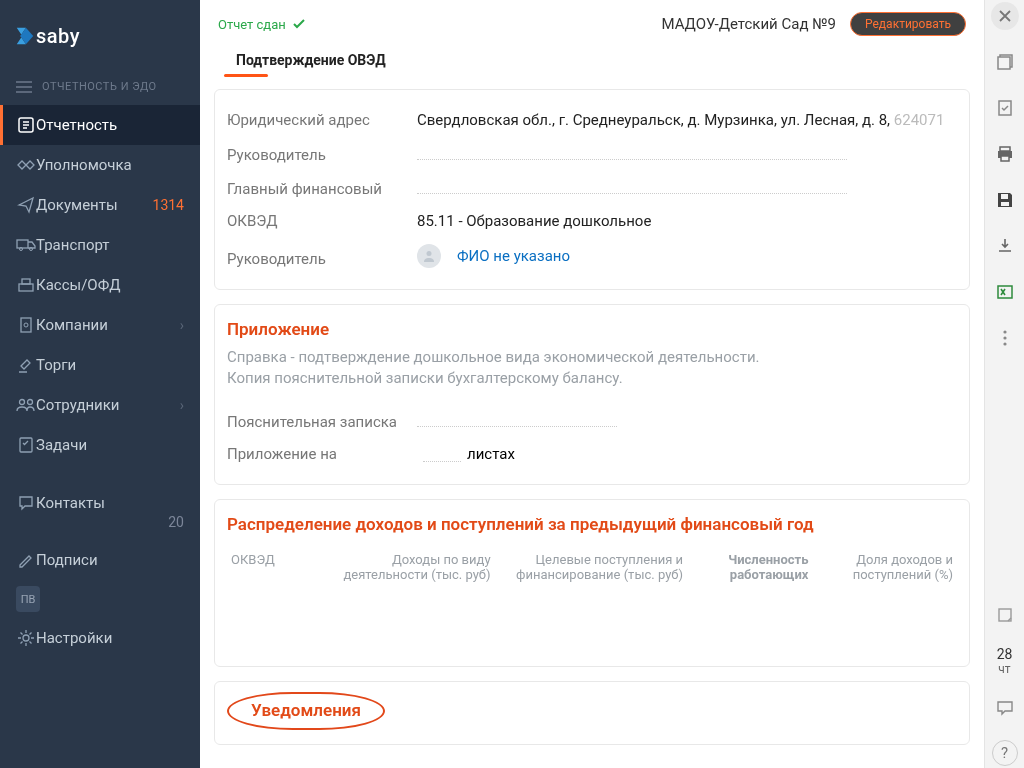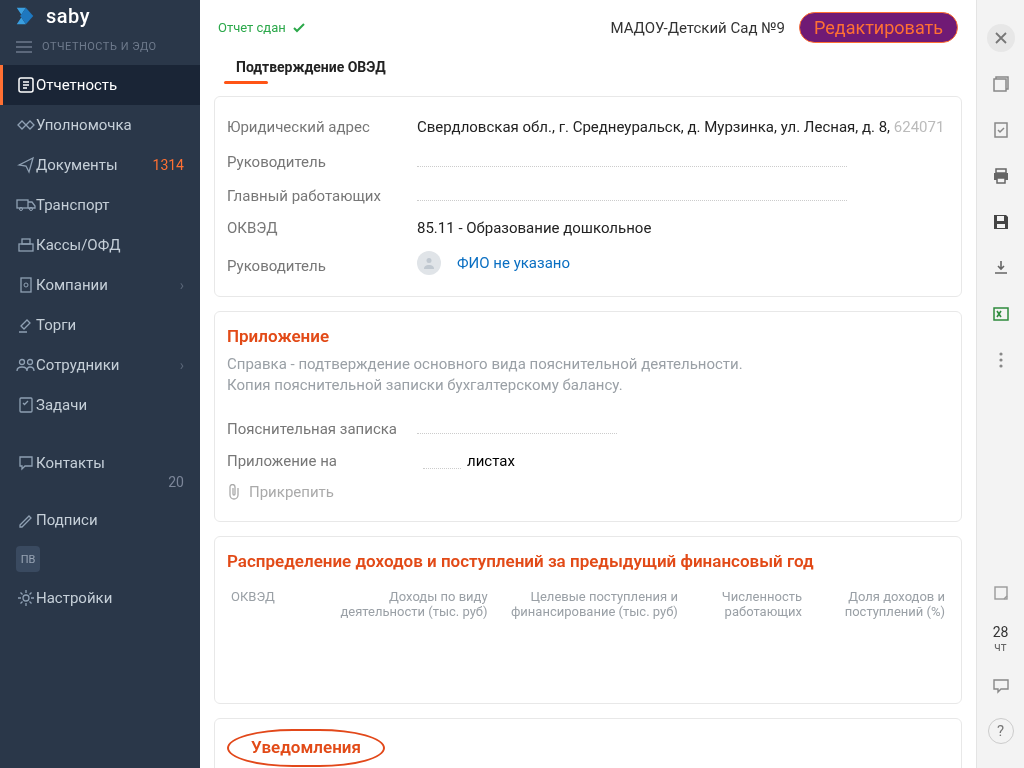--- a/index.html
+++ b/index.html
@@ -1,20 +1,20 @@
 <!DOCTYPE html>
 <html><head>
 <meta charset="utf-8">
 <style>
 * { margin: 0; padding: 0; box-sizing: border-box; font-family: -apple-system, BlinkMacSystemFont, "Segoe UI", Roboto, Arial, sans-serif; }
 body { width: 1024px; height: 768px; overflow: hidden; display: flex; background: #f8f8f8; }
 
 
 .sidebar { width: 200px; background: #2a3749; color: #c5cfd8; display: flex; flex-direction: column; flex-shrink: 0; }
-.logo-row { display: flex; align-items: center; padding: 4px 14px; gap: 10px; }
+.logo-row { display: flex; align-items: center; padding: 24px 14px; }
 .logo-mark { width: 22px; height: 22px; }
 .logo-text { color: #fff; font-size: 20px; font-weight: 500; letter-spacing: 0.5px; }
 .section-label { display: flex; align-items: center; gap: 10px; padding: 8px 16px 12px; font-size: 11px; letter-spacing: 0.5px; color: #6e7a8c; }
 .nav { display: flex; flex-direction: column; }
 .nav-item { display: flex; align-items: center; padding: 10px 16px; font-size: 15px; color: #c5cfd8; cursor: pointer; position: relative; }
 .nav-item.active { background: #1a2536; color: #fff; }
 .nav-item.active::before { content: ""; position: absolute; left: 0; top: 0; bottom: 0; width: 3px; background: #ff7033; }
 .nav-icon { width: 20px; height: 20px; flex-shrink: 0; display: flex; align-items: center; justify-content: center; }
 .nav-label { flex: 1; }
 .nav-badge { font-size: 14px; }
@@ -22,21 +22,21 @@
 .nav-badge.gray { color: #7c8699; margin-top: 39px; }
 .nav-chevron { color: #5a6678; font-size: 14px; }
 .nav .avatar-square { width: 24px; height: 26px; border-radius: 4px; background: #3a4a60; font-size: 11px; display: flex; align-items: center; justify-content: center; color: #99a5b5; margin: 6px 16px; }
 
 
 .main { flex: 1; display: flex; flex-direction: column; background: #fff; overflow: hidden; }
 .topbar { display: flex; align-items: center; padding: 12px 18px; gap: 14px; }
 .status-sent { color: #2ba84a; font-size: 13px; display: flex; align-items: center; gap: 6px; }
 .topbar-spacer { flex: 1; }
 .org-name { color: #333; font-size: 15px; }
-.edit-btn { border: 1px solid #ff7033; color: #ff7033; background: #701a75; border-radius: 16px; padding: 4px 14px; font-size: 18px; cursor: pointer; }
+.edit-btn { border: 1px solid #ff7033; color: #ff7033; background: #404040; border-radius: 16px; padding: 4px 14px; font-size: 12px; cursor: pointer; }
 
 .page-title { font-size: 14px; font-weight: 700; color: #222; padding: 4px 24px 6px; margin-left: 12px; }
 .title-underline { width: 44px; height: 3px; background: #ff5416; margin: 0 24px 12px; border-radius: 2px; }
 
 .content-scroll { flex: 1; overflow-y: auto; padding: 0 14px 20px; }
 .card { background: #fff; border: 1px solid #e8e8e8; border-radius: 6px; padding: 14px 12px; margin-bottom: 14px; }
 
 .row { display: flex; align-items: flex-end; padding: 7px 0; font-size: 15px; }
 .row-label { width: 190px; color: #777; flex-shrink: 0; }
 .row-value { color: #222; }
@@ -49,28 +49,28 @@
 .desc-text { color: #9aa0a6; font-size: 15px; line-height: 1.4; margin-bottom: 14px; }
 .attach-row { display: flex; align-items: center; gap: 8px; color: #aaa; font-size: 15px; padding: 6px 0; }
 .sheets-row { display: flex; align-items: center; font-size: 15px; gap: 6px; }
 .sheets-row .dotted-input { border: none; border-bottom: 1px dotted #ccc; width: 38px; }
 
 .table-head { display: flex; gap: 20px; color: #9aa0a6; font-size: 13px; padding: 10px 4px; }
 .th { text-align: right; }
 .th1 { width: 90px; text-align: left; }
 .th2 { width: 160px; }
 .th3 { width: 180px; }
-.th4 { width: 110px; }
+.th4 { width: 110px; font-weight: bold; }
 .th5 { width: 130px; }
 
 .circle-annot { display: inline-block; border: 2px solid #e2481a; border-radius: 50% / 60%; padding: 6px 22px 8px; }
 .notifications-title { color: #e24a17; font-size: 17px; font-weight: 600; }
 
 
-.rail { width: 48px; background: #f3f3f3; border-left: 1px solid #e4e4e4; display: flex; flex-direction: column; align-items: center; padding: 24px 0; gap: 18px; }
+.rail { width: 40px; background: #f3f3f3; border-left: 1px solid #e4e4e4; display: flex; flex-direction: column; align-items: center; padding: 2px 0; gap: 18px; }
 .rail-btn { width: 28px; height: 28px; display: flex; align-items: center; justify-content: center; color: #6b7280; cursor: pointer; border-radius: 50%; }
 .rail-btn.close { background: #e7e7e7; }
 .rail .rail-spacer { flex: 1; }
 .rail-date { text-align: center; font-size: 12px; color: #666; line-height: 1.1; }
 .rail-date .d1 { font-size: 14px; color: #333; }
 .rail-help { width: 26px; height: 26px; border-radius: 50%; border: 1px solid #ccc; display: flex; align-items: center; justify-content: center; color: #777; font-size: 15px; }
 
 svg { display: block; }
 </style>
 </head>
@@ -225,21 +225,21 @@
     <div class="card">
       <div class="row">
         <div class="row-label">Юридический адрес</div>
         <div class="row-value"><span>Свердловская обл., г. Среднеуральск, д. Мурзинка, ул. Лесная, д. 8, </span><span class="muted">624071</span></div>
       </div>
       <div class="row">
         <div class="row-label">Руководитель</div>
         <div class="row-value"><span class="underline-dotted"></span></div>
       </div>
       <div class="row">
-        <div class="row-label">Главный работающих</div>
+        <div class="row-label">Главный финансовый</div>
         <div class="row-value"><span class="underline-dotted"></span></div>
       </div>
       <div class="row">
         <div class="row-label">ОКВЭД</div>
         <div class="row-value">85.11 - Образование дошкольное</div>
       </div>
       <div class="row">
         <div class="row-label">Руководитель</div>
         <div class="row-value link">
           <span class="person-icon">
@@ -249,37 +249,31 @@
               </svg>
             </span>
           <span>ФИО не указано</span>
         </div>
       </div>
     </div>
 
     <div class="card">
       <div class="section-title">Приложение</div>
       <div class="desc-text">
-        <div>Справка - подтверждение основного вида пояснительной деятельности.</div>
+        <div>Справка - подтверждение дошкольное вида экономической деятельности.</div>
         <div>Копия пояснительной записки бухгалтерскому балансу.</div>
       </div>
       <div class="row">
         <div class="row-label">Пояснительная записка</div>
         <div class="row-value"><span class="underline-dotted" style="min-width:200px"></span></div>
       </div>
       <div class="row sheets-row">
         <div class="row-label">Приложение на</div>
         <input class="dotted-input" style="">
         <span>листах</span>
-      </div>
-      <div class="attach-row">
-        <svg width="14" height="16" viewBox="0 0 14 16">
-            <path d="M11 4v7a4 4 0 01-8 0V3a2.5 2.5 0 015 0v7a1 1 0 01-2 0V4" fill="none" stroke="#aaa" stroke-width="1.3"></path>
-          </svg>
-        <span>Прикрепить</span>
       </div>
     </div>
 
     <div class="card">
       <div class="section-title">Распределение доходов и поступлений за предыдущий финансовый год</div>
       <div class="table-head">
         <div class="th th1">ОКВЭД</div>
         <div class="th th2">Доходы по виду деятельности (тыс. руб)</div>
         <div class="th th3">Целевые поступления и финансирование (тыс. руб)</div>
         <div class="th th4">Численность работающих</div>

